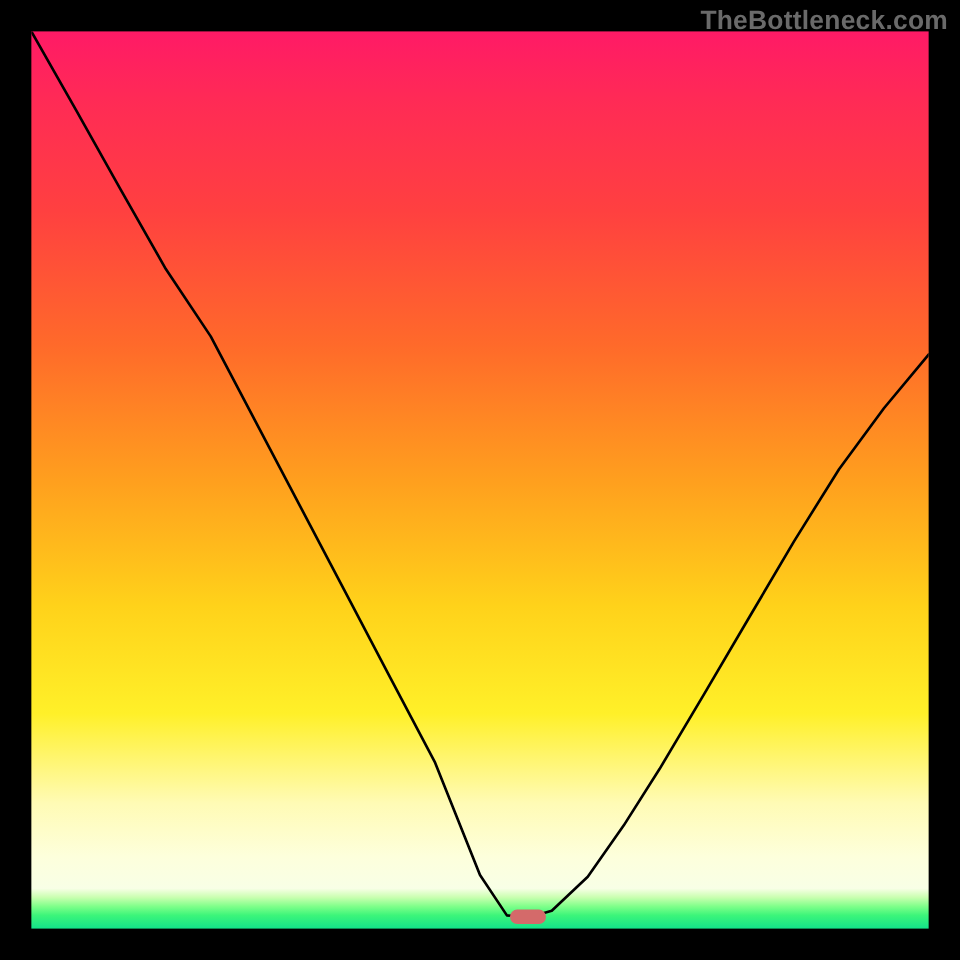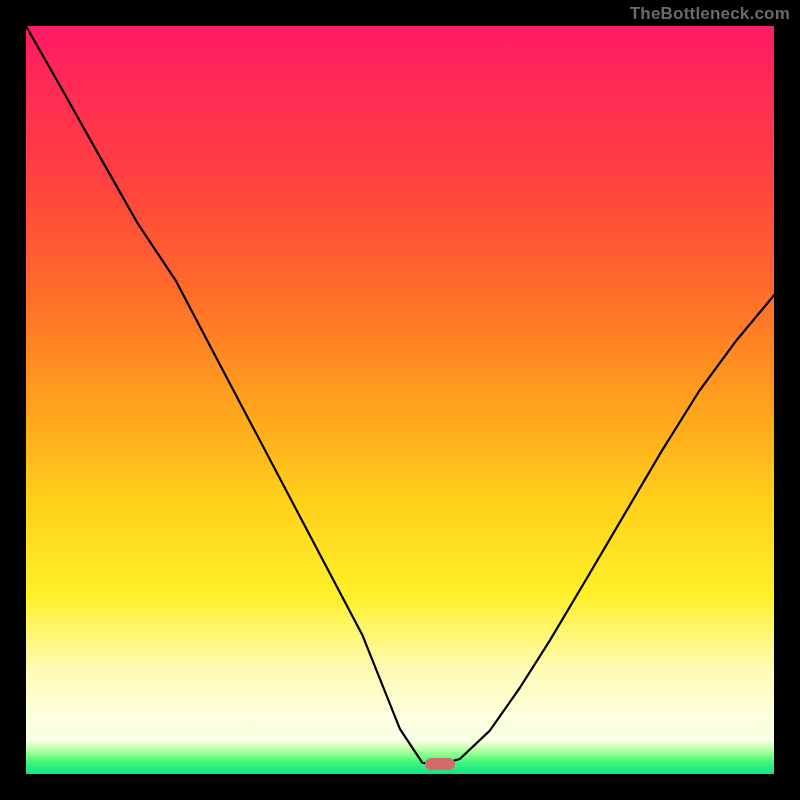--- a/index.html
+++ b/index.html
@@ -15,21 +15,21 @@
     position: relative;
     width: 800px;
     height: 800px;
     background: #000;
   }
   .watermark {
     position: absolute;
     top: 4px;
     right: 10px;
     color: #6a6a6a;
-    font-size: 17px;
+    font-size: 22px;
     font-weight: 600;
     letter-spacing: 0.2px;
     z-index: 10;
   }
   .plot-area {
     position: absolute;
     left: 26px;
     top: 26px;
     width: 748px;
     height: 748px;

